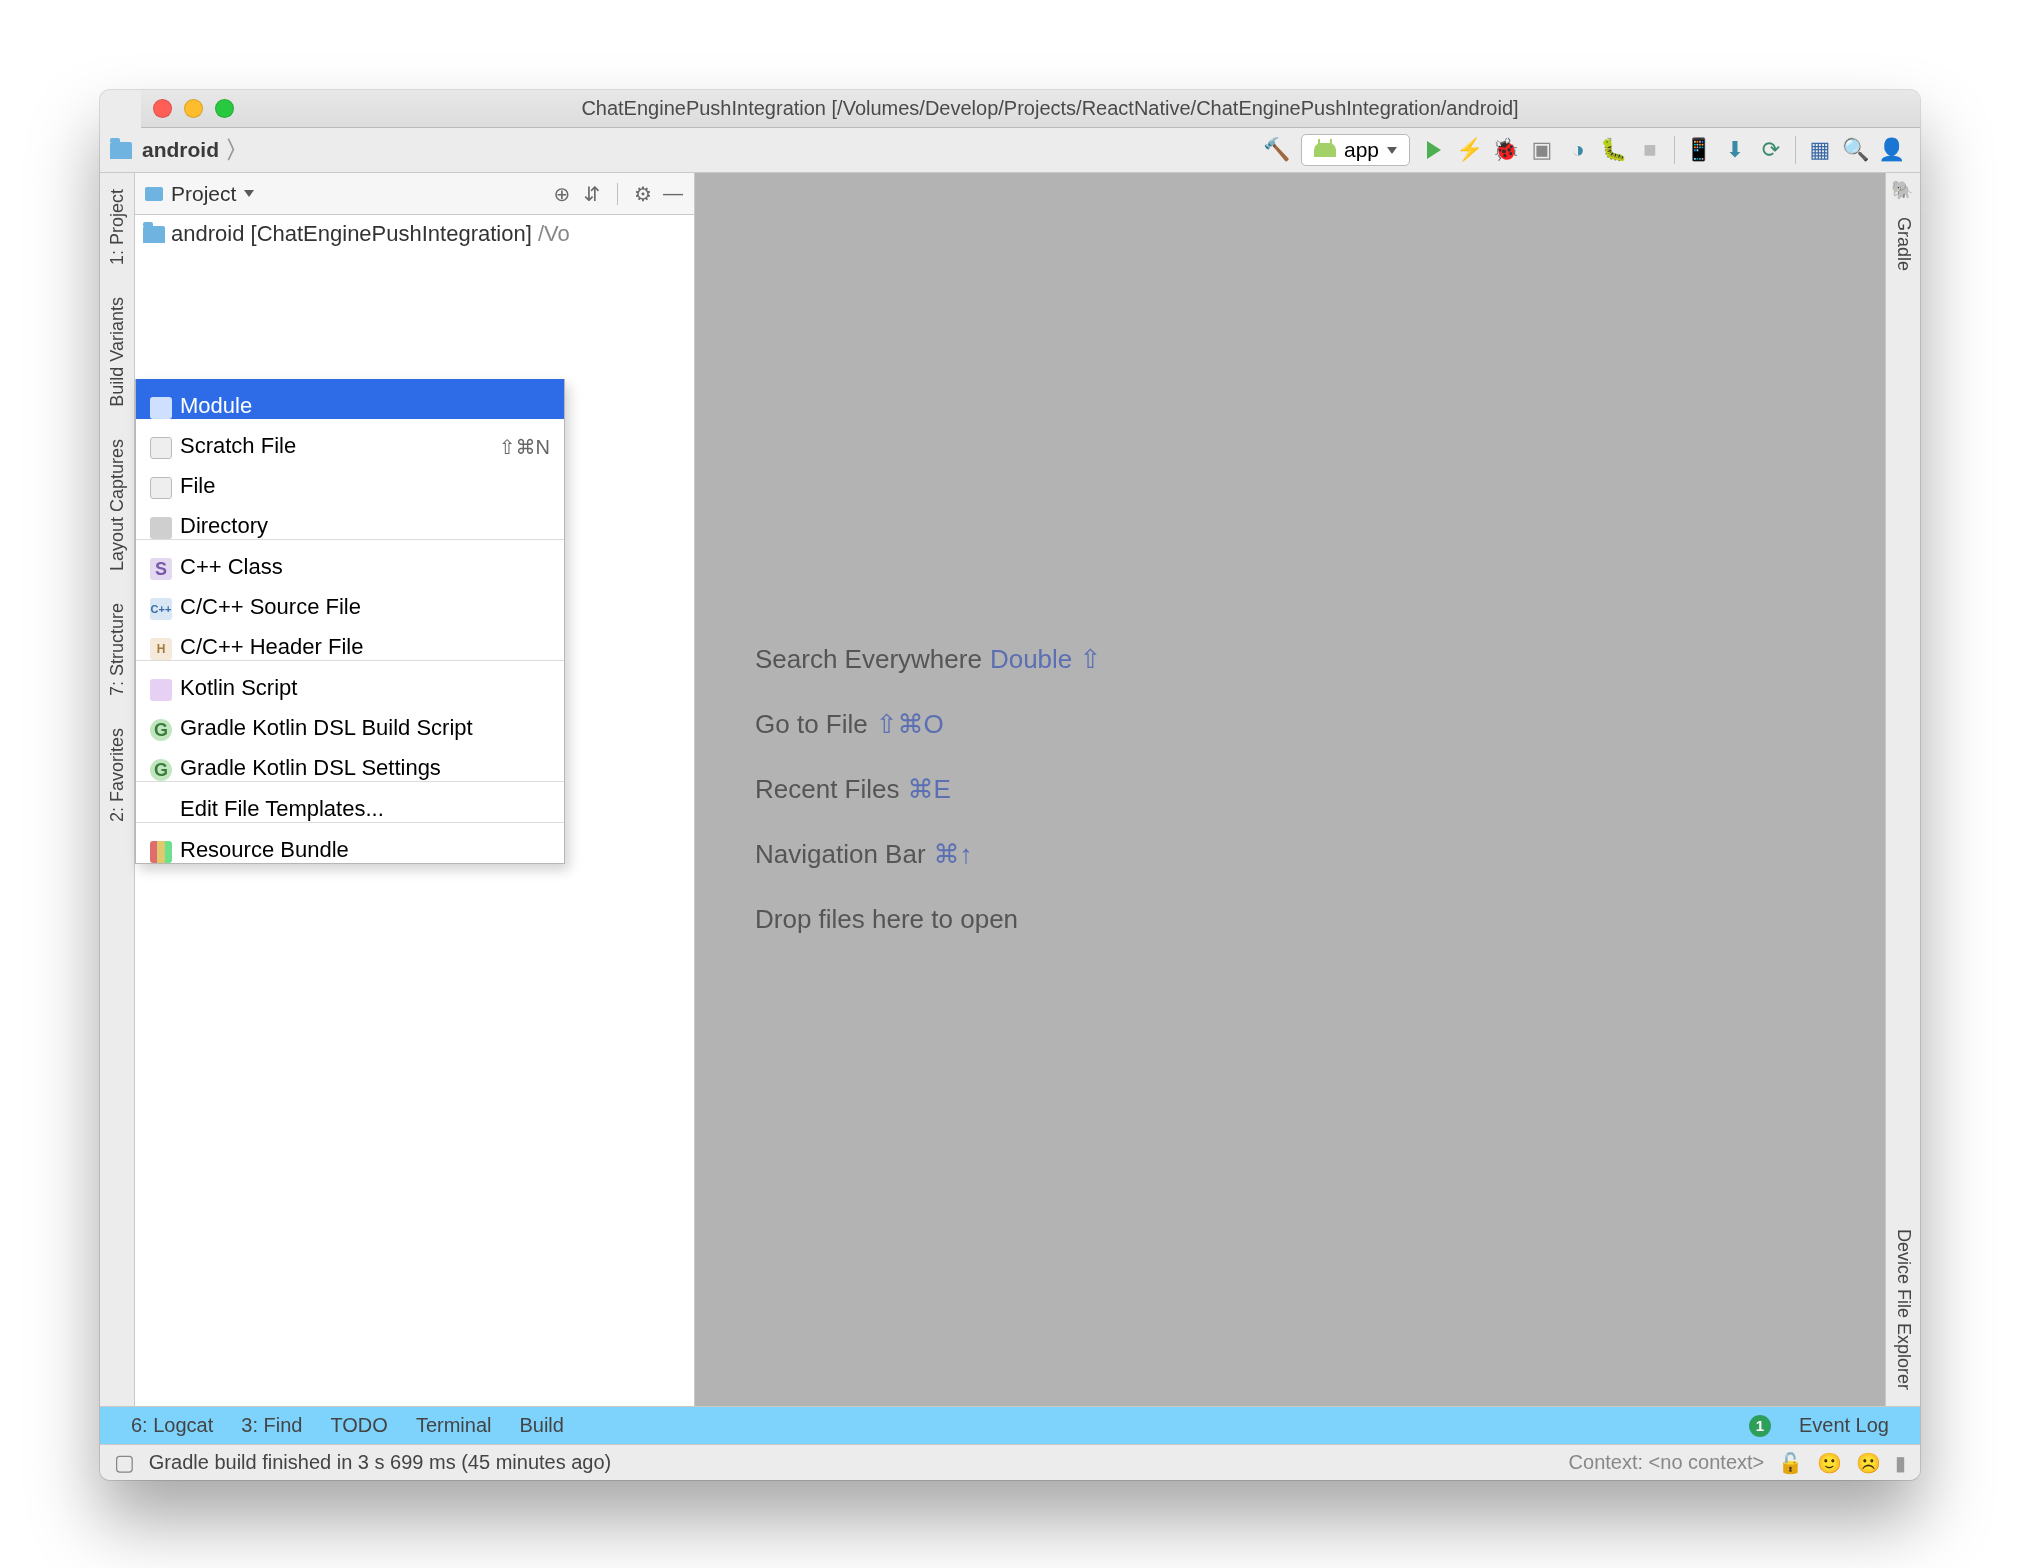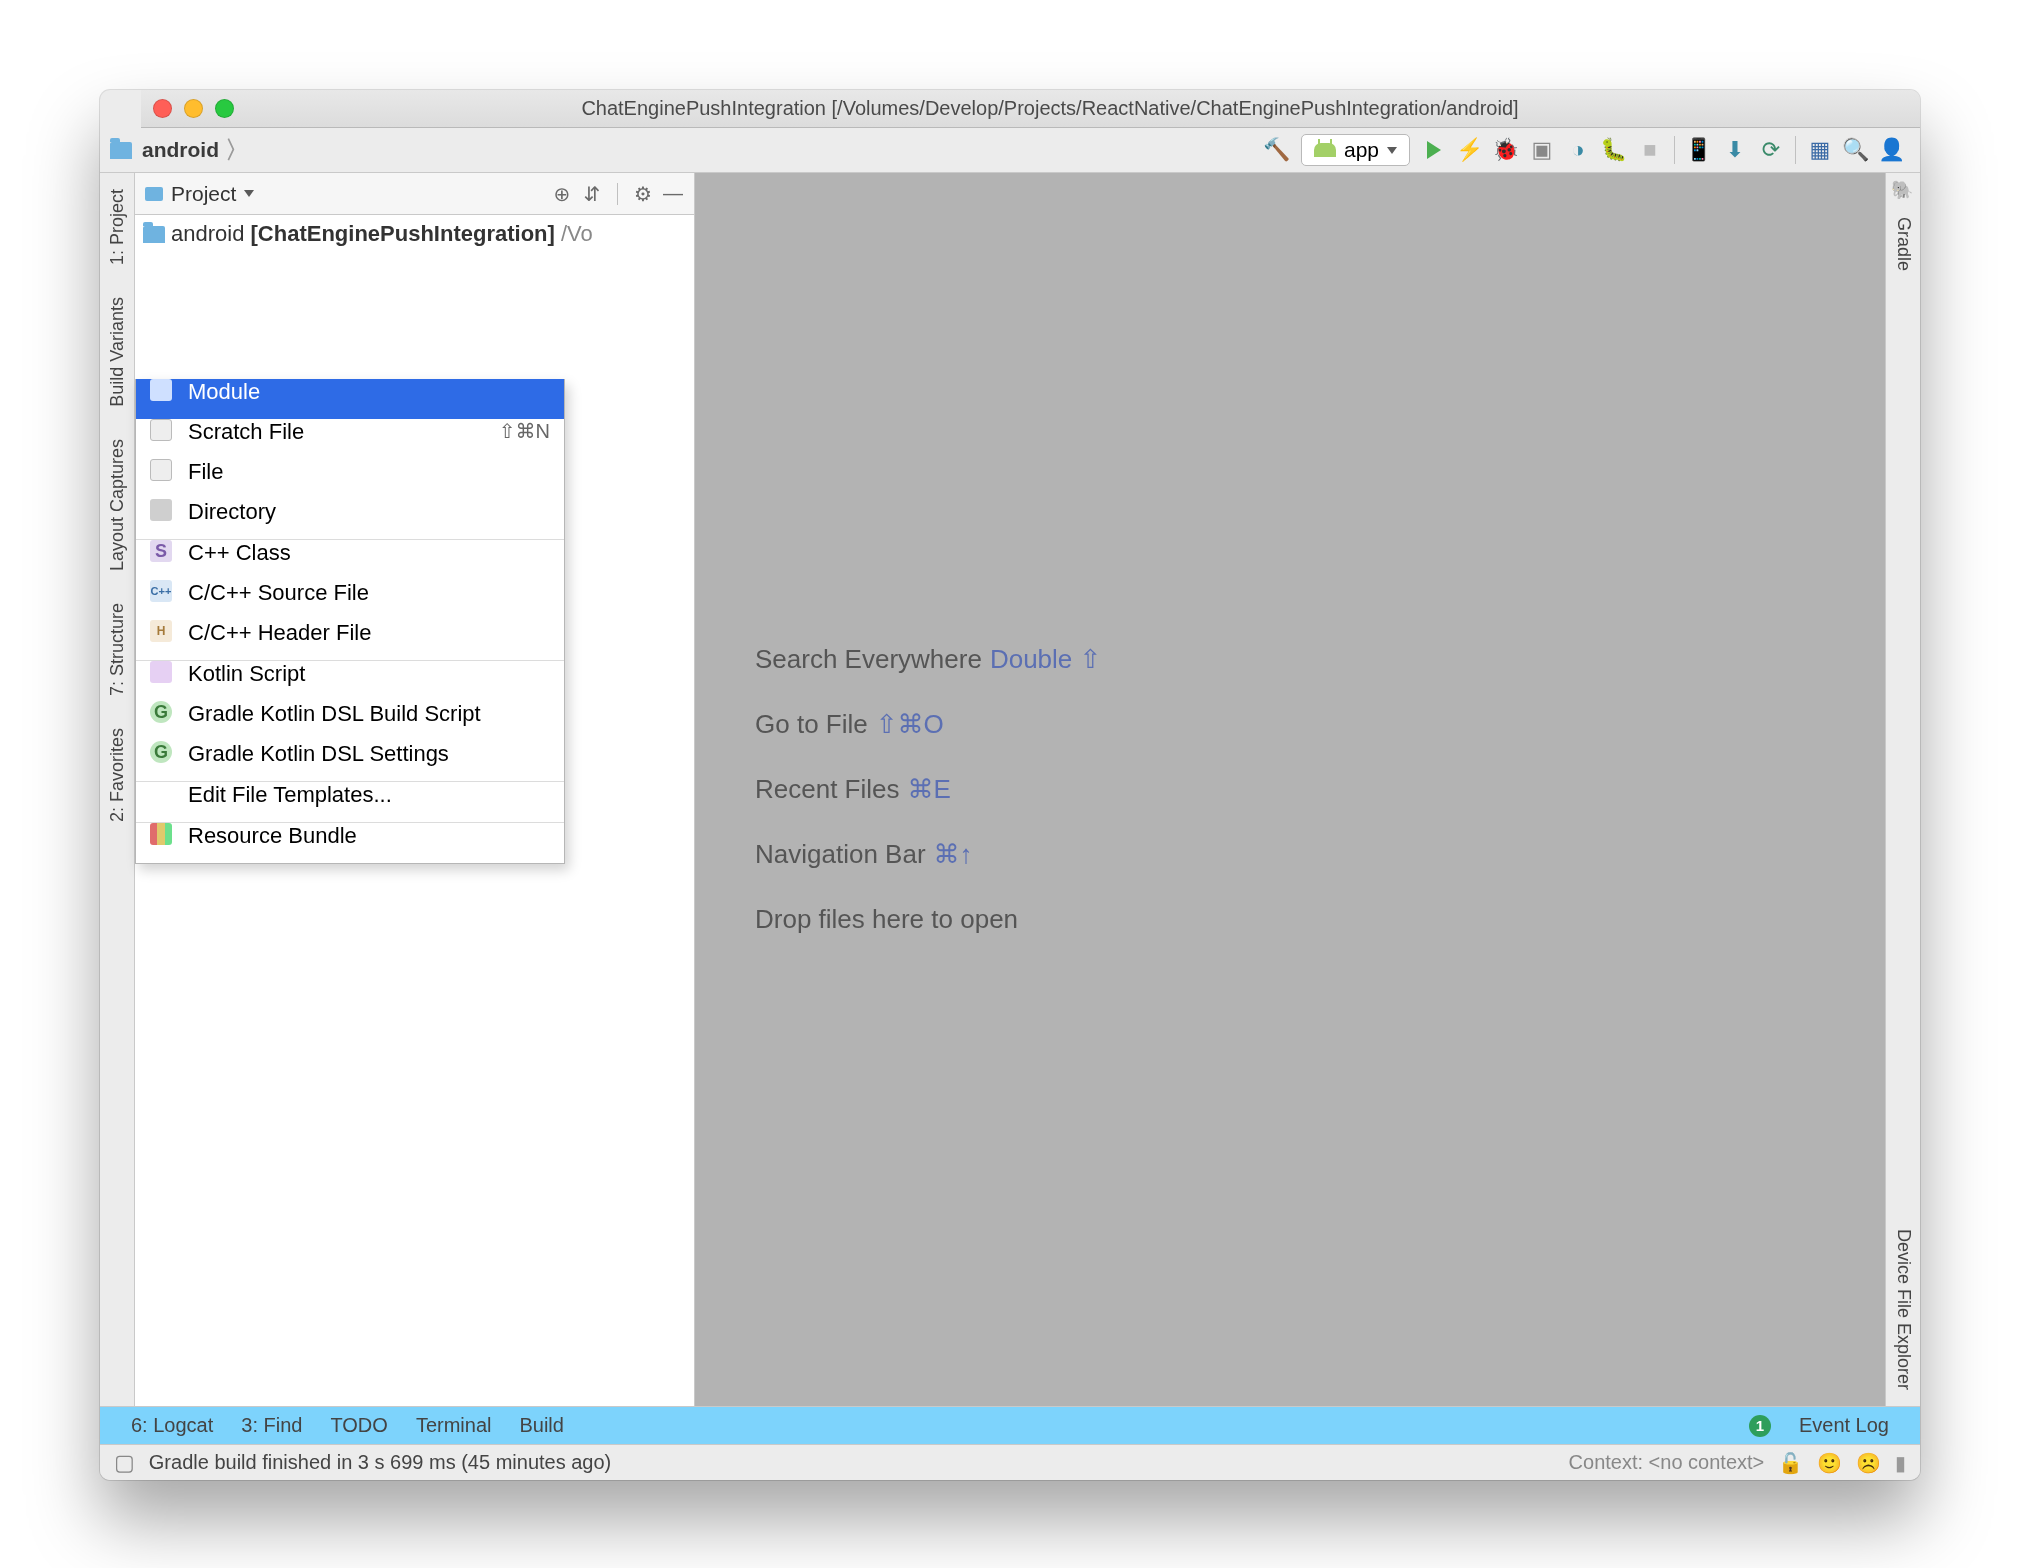--- a/index.html
+++ b/index.html
@@ -36,30 +36,30 @@
   .left-strip{width:35px;background:#ececec;border-right:1px solid #c9c9c9;display:flex;flex-direction:column;align-items:center}
   .right-strip{width:35px;background:#ececec;border-left:1px solid #c9c9c9;display:flex;flex-direction:column;align-items:center}
   .strip-label{writing-mode:vertical-rl;font-size:18px;color:#444;padding:16px 0;cursor:default}
   .strip-label.flip{transform:rotate(180deg)}
   
   .project-panel{width:560px;background:#fff;border-right:1px solid #c9c9c9;display:flex;flex-direction:column}
   .panel-header{height:42px;border-bottom:1px solid #c9c9c9;background:#f6f6f6;display:flex;align-items:center;padding:0 10px;font-size:21px;color:#333;gap:8px}
   .panel-header .spacer{flex:1}
   .hdr-ic{width:22px;height:22px;color:#6a6a6a;display:flex;align-items:center;justify-content:center;font-size:20px}
   .tree-row{display:flex;align-items:center;height:38px;padding:0 8px;font-size:22px;color:#333;white-space:nowrap;overflow:hidden}
-  .tree-row b{font-weight:700}
+  .tree-row b{font-weight:400}
   .tree-row .path{color:#888}
   
   .editor{flex:1;background:#b3b3b3;display:flex;flex-direction:column;justify-content:center;align-items:flex-start;padding-left:60px;gap:34px;font-size:26px;color:#555}
   .hint{display:flex;gap:8px}
   .hint .sc{color:#5b6fb3}
   
   .ctx{position:absolute;left:35px;top:206px;width:430px;background:#fff;border:1px solid #b6b6b6;border-top:none;box-shadow:4px 6px 12px rgba(0,0,0,0.18);font-size:22px}
   .ctx-header{background:linear-gradient(#eaeaea,#dedede);text-align:center;height:40px;line-height:40px;color:#333;border-top:1px solid #b6b6b6}
-  .ctx-item{display:flex;align-items:flex-start;height:40px;padding:0 14px;gap:16px;cursor:default}
+  .ctx-item{display:flex;align-items:flex-end;height:40px;padding:0 14px;gap:8px;cursor:default}
   .ctx-item.sel{background:#2e6be6;color:#fff}
   .ctx-item .lab{flex:1}
   .ctx-item .sc{color:#666;font-size:20px}
   .ctx-sep{height:1px;background:#dcdcdc}
   .ic{width:22px;height:22px;display:flex;align-items:center;justify-content:center;font-size:18px;border-radius:3px}
   .ic.module{background:#5fa8d3}
   .ic.module.sel{background:#cfe0ff}
   .ic.file{background:#eee;border:1px solid #bbb}
   .ic.dir{background:#cfcfcf}
   .ic.s{background:#e2d8f0;color:#7a5aa8;font-weight:700}

